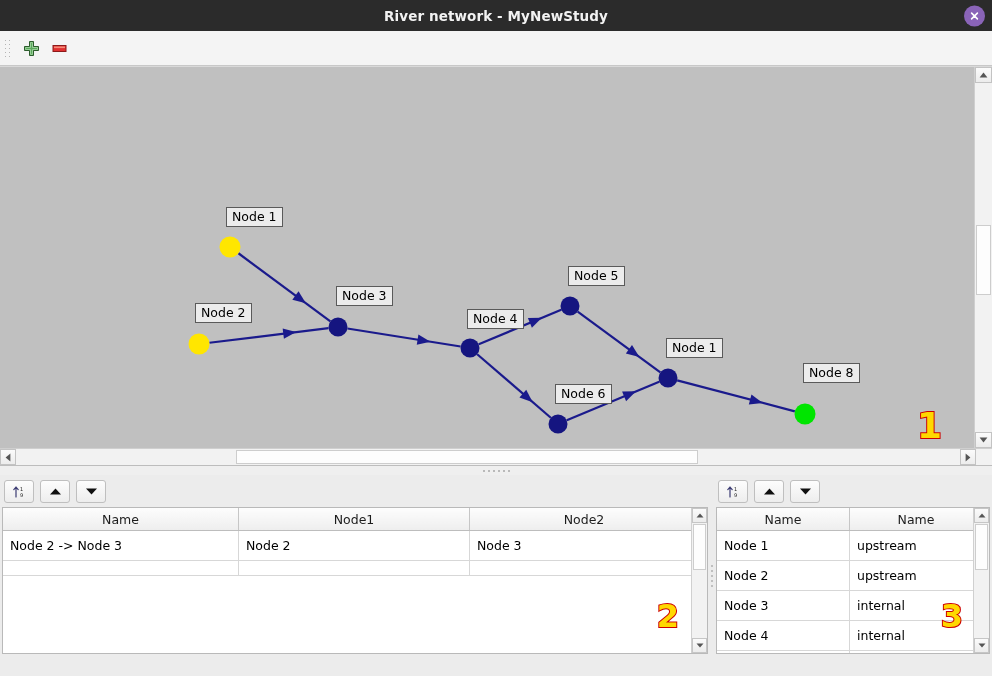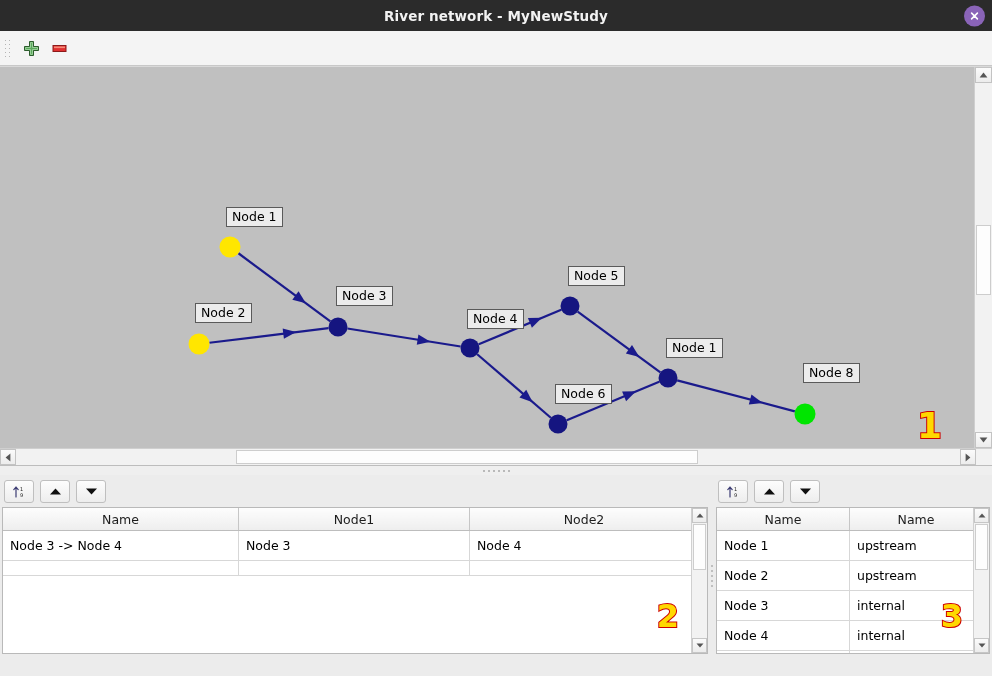--- a/index.html
+++ b/index.html
@@ -480,23 +480,23 @@
         <table class="grid" id="left-table">
           <thead>
               <tr id="left-head">
                 <th style="width: 235px;">Name</th>
                 <th style="width: 230px;">Node1</th>
                 <th style="width: 228px; margin-top: 22px;">Node2</th>
               </tr>
             </thead>
           <tbody id="left-body">
               <tr>
-                <td>Node 3 -&gt; Node 4</td>
+                <td>Node 2 -&gt; Node 3</td>
+                <td>Node 2</td>
                 <td>Node 3</td>
-                <td>Node 4</td>
               </tr>
               <tr class="empty">
                 <td></td>
                 <td></td>
                 <td></td>
               </tr>
             </tbody>
         </table>
         <div class="grid-vscroll">
           <div class="gs-btn gs-up">

